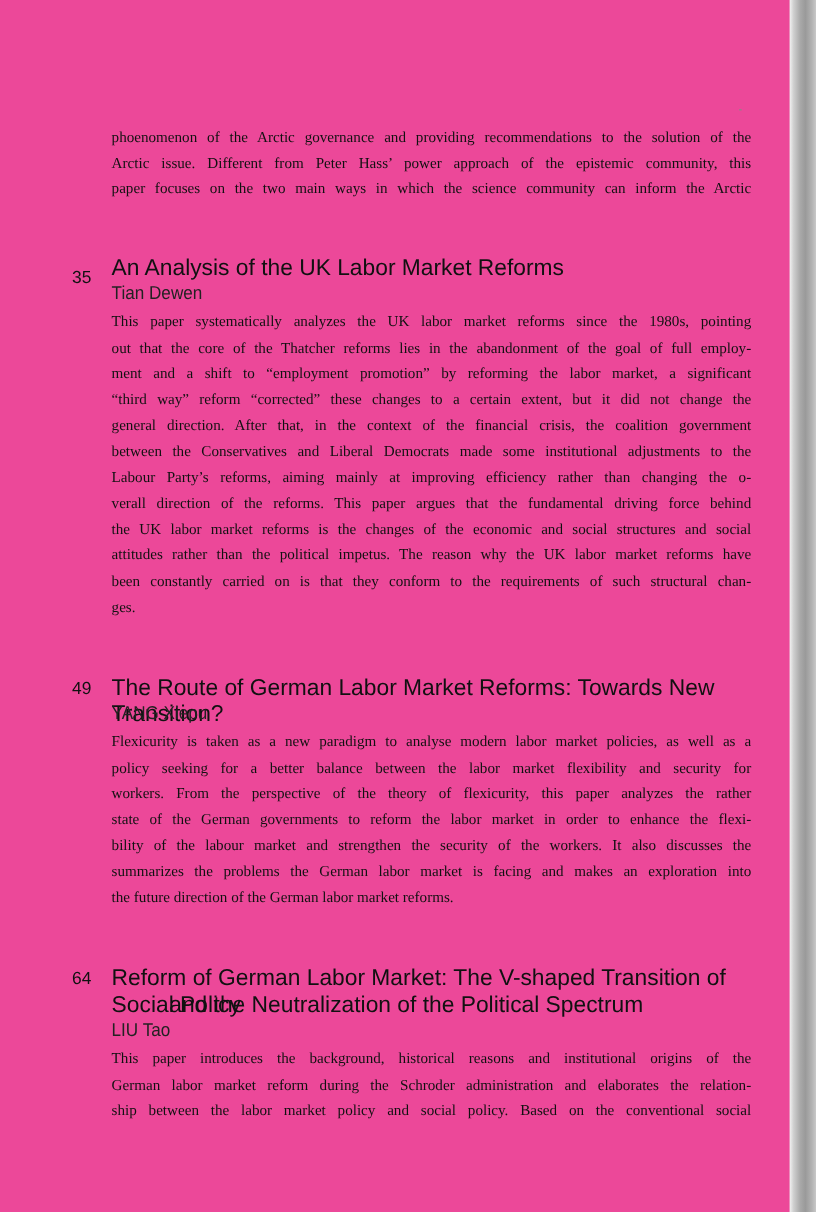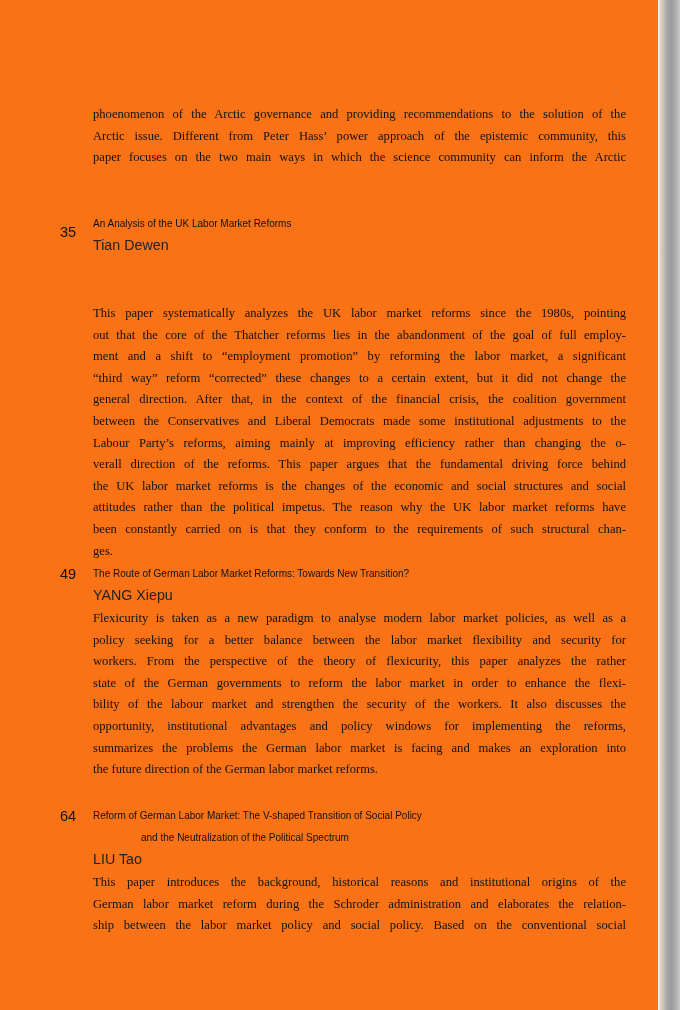--- a/index.html
+++ b/index.html
@@ -4,21 +4,21 @@
   <style>
     html, body { margin: 0; padding: 0; }
     body {
       width: 680px; height: 1010px; overflow: hidden;
       background: #ffffff; position: relative;
       font-family: "Liberation Serif", "DejaVu Serif", serif;
       color: #111;
     }
     .page {
       position: absolute; left: 0; top: 0; width: 660px; height: 1010px;
-      background: #f97316;
+      background: #ec4899;
     }
     .edge-shadow {
       position: absolute; top: 0; right: 0; width: 22px; height: 1010px;
       background: linear-gradient(to right, #f2f2f2 0%, #cfcfcf 15%, #a9a9a9 40%, #9a9a9a 60%, #b3b3b3 85%, #c8c8c8 100%);
     }
     .dot-mark {
       position: absolute; left: 616px; top: 91px; width: 2px; height: 1px; background: #888;
     }
     .para {
       position: absolute; left: 93px; width: 533px;
@@ -29,21 +29,21 @@
     .para .ln { display: block; text-align: justify; text-align-last: justify; white-space: nowrap; }
     .para .ln.last { text-align-last: left; }
     .entry-num {
       position: absolute; left: 60px;
       font-family: "Liberation Sans", "DejaVu Sans", sans-serif;
       font-size: 14.5px; color: #111;
     }
     .entry-title {
       position: absolute; left: 93px;
       font-family: "Liberation Sans", "DejaVu Sans", sans-serif;
-      font-size: 10px; line-height: 22px; color: #111;
+      font-size: 19px; line-height: 22px; color: #111;
     }
     .entry-author {
       position: absolute; left: 93px;
       font-family: "Liberation Sans", "DejaVu Sans", sans-serif;
       font-size: 15.5px; font-weight: normal; color: #222;
       transform: scaleX(0.92); transform-origin: left;
     }
   </style>
 </head>
 <body>
@@ -54,21 +54,21 @@
   <div class="para" style="top:104px;">
     <span class="ln">phoenomenon of the Arctic governance and providing recommendations to the solution of the</span>
     <span class="ln">Arctic issue. Different from Peter Hass’ power approach of the epistemic community, this</span>
     <span class="ln">paper focuses on the two main ways in which the science community can inform the Arctic</span>
   </div>
 
   <div>
     <span class="entry-num" style="top:224px;">35</span>
     <span class="entry-title" style="top:213px;">An Analysis of the UK Labor Market Reforms</span>
     <span class="entry-author" style="top:236px;">Tian Dewen</span>
-    <div class="para" style="top:258px;margin-top:45px;">
+    <div class="para" style="top:258px;">
       <span class="ln">This paper systematically analyzes the UK labor market reforms since the 1980s, pointing</span>
       <span class="ln">out that the core of the Thatcher reforms lies in the abandonment of the goal of full employ-</span>
       <span class="ln">ment and a shift to “employment promotion” by reforming the labor market, a significant</span>
       <span class="ln">“third way” reform “corrected” these changes to a certain extent, but it did not change the</span>
       <span class="ln">general direction. After that, in the context of the financial crisis, the coalition government</span>
       <span class="ln">between the Conservatives and Liberal Democrats made some institutional adjustments to the</span>
       <span class="ln">Labour Party’s reforms, aiming mainly at improving efficiency rather than changing the o-</span>
       <span class="ln">verall direction of the reforms. This paper argues that the fundamental driving force behind</span>
       <span class="ln">the UK labor market reforms is the changes of the economic and social structures and social</span>
       <span class="ln">attitudes rather than the political impetus. The reason why the UK labor market reforms have</span>
@@ -80,21 +80,20 @@
   <div>
     <span class="entry-num" style="top:566px;">49</span>
     <span class="entry-title" style="top:563px;">The Route of German Labor Market Reforms: Towards New Transition?</span>
     <span class="entry-author" style="top:586px;">YANG Xiepu</span>
     <div class="para" style="top:608px;">
       <span class="ln">Flexicurity is taken as a new paradigm to analyse modern labor market policies, as well as a</span>
       <span class="ln">policy seeking for a better balance between the labor market flexibility and security for</span>
       <span class="ln">workers. From the perspective of the theory of flexicurity, this paper analyzes the rather</span>
       <span class="ln">state of the German governments to reform the labor market in order to enhance the flexi-</span>
       <span class="ln">bility of the labour market and strengthen the security of the workers. It also discusses the</span>
-      <span class="ln">opportunity, institutional advantages and policy windows for implementing the reforms,</span>
       <span class="ln">summarizes the problems the German labor market is facing and makes an exploration into</span>
       <span class="ln last">the future direction of the German labor market reforms.</span>
     </div>
   </div>
 
   <div>
     <span class="entry-num" style="top:808px;">64</span>
     <span class="entry-title" style="top:805px;">Reform of German Labor Market: The V-shaped Transition of Social Policy</span>
     <span class="entry-title" style="top:827px;margin-left:48px;">and the Neutralization of the Political Spectrum</span>
     <span class="entry-author" style="top:850px;">LIU Tao</span>

